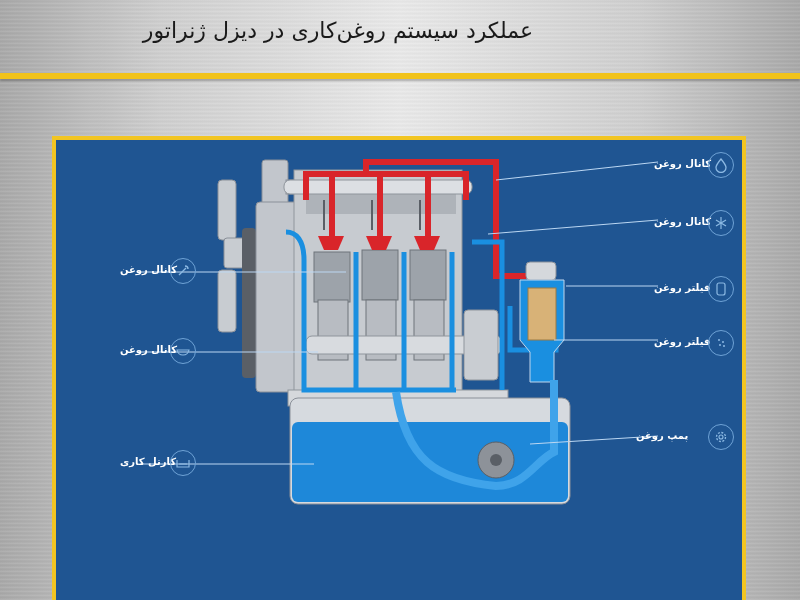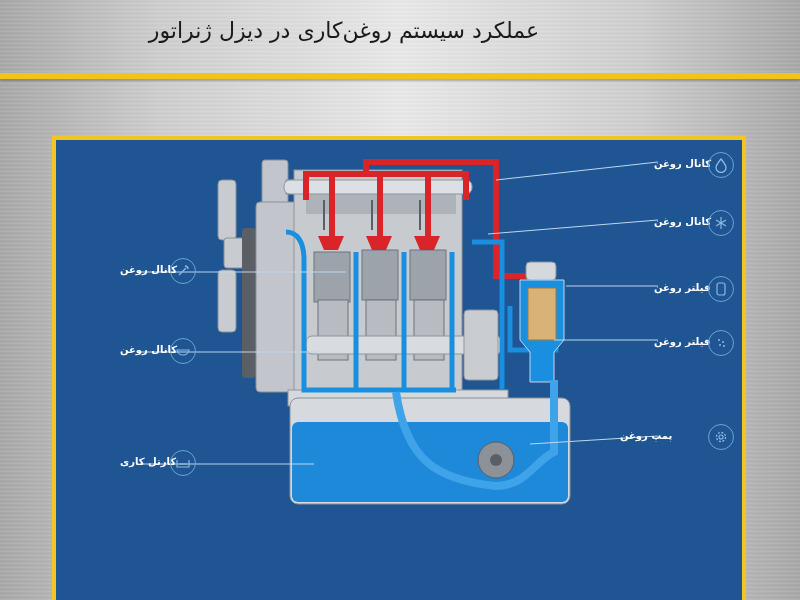--- a/index.html
+++ b/index.html
@@ -1,21 +1,21 @@
 <!DOCTYPE html>
 <html><head>
 <meta charset="utf-8">
 <style>
   html,body{margin:0;padding:0;}
   body{width:800px;height:600px;overflow:hidden;position:relative;
     background:linear-gradient(90deg,#a9a9a9 0%,#cfcfcf 20%,#e9e9e9 50%,#cfcfcf 80%,#a9a9a9 100%);
     font-family:"DejaVu Sans",sans-serif;}
   .brush{position:absolute;inset:0;
     background:repeating-linear-gradient(0deg,rgba(255,255,255,0.07) 0px,rgba(255,255,255,0.07) 1px,rgba(0,0,0,0.03) 2px,rgba(0,0,0,0) 4px);}
-  .title{position:absolute;top:18px;left:10px;width:668px;text-align:center;font-size:22px;color:#1a1a1a;direction:rtl;}
+  .title{position:absolute;top:18px;left:4px;width:668px;text-align:center;font-size:22px;color:#1a1a1a;direction:rtl;}
   .rule{position:absolute;top:73px;left:0;width:800px;height:6px;background:#f1c31b;
     box-shadow:0 2px 2px rgba(0,0,0,0.25);}
   .panel{position:absolute;left:52px;top:136px;width:694px;height:486px;box-sizing:border-box;
     border:4px solid #f2c522;background:#1f5592;}
   .diagram{position:absolute;left:0;top:0;}
   .label{position:absolute;color:#fff;font-size:10px;font-weight:bold;direction:rtl;white-space:nowrap;}
   .ic{position:absolute;width:26px;height:26px;border:1.5px solid #6fa3d6;border-radius:50%;box-sizing:border-box;}
   .ic svg{position:absolute;left:4px;top:4px;}
 </style>
 </head>
@@ -149,21 +149,21 @@
       <svg width="16" height="16" viewBox="0 0 16 16">
         <g fill="#8cb9e3">
           <circle cx="6" cy="5" r="1"></circle>
           <circle cx="10" cy="7" r="1"></circle>
           <circle cx="7" cy="10" r="1"></circle>
           <circle cx="11" cy="11" r="1"></circle>
         </g>
       </svg>
     </div>
 
-  <div class="label" style="left:564px;top:290px;">پمپ روغن</div>
+  <div class="label" style="left:580px;top:290px;">پمپ روغن</div>
   <div class="ic" style="left:652px;top:284px;">
       <svg width="16" height="16" viewBox="0 0 16 16">
         <circle cx="8" cy="8" r="4.5" fill="none" stroke="#8cb9e3" stroke-width="1.3" stroke-dasharray="2 1.5"></circle>
         <circle cx="8" cy="8" r="2" fill="none" stroke="#8cb9e3" stroke-width="1.1"></circle>
       </svg>
     </div>
 
   <div class="label" style="left:64px;top:124px;">کانال روغن</div>
   <div class="ic" style="left:114px;top:118px;">
       <svg width="16" height="16" viewBox="0 0 16 16">

